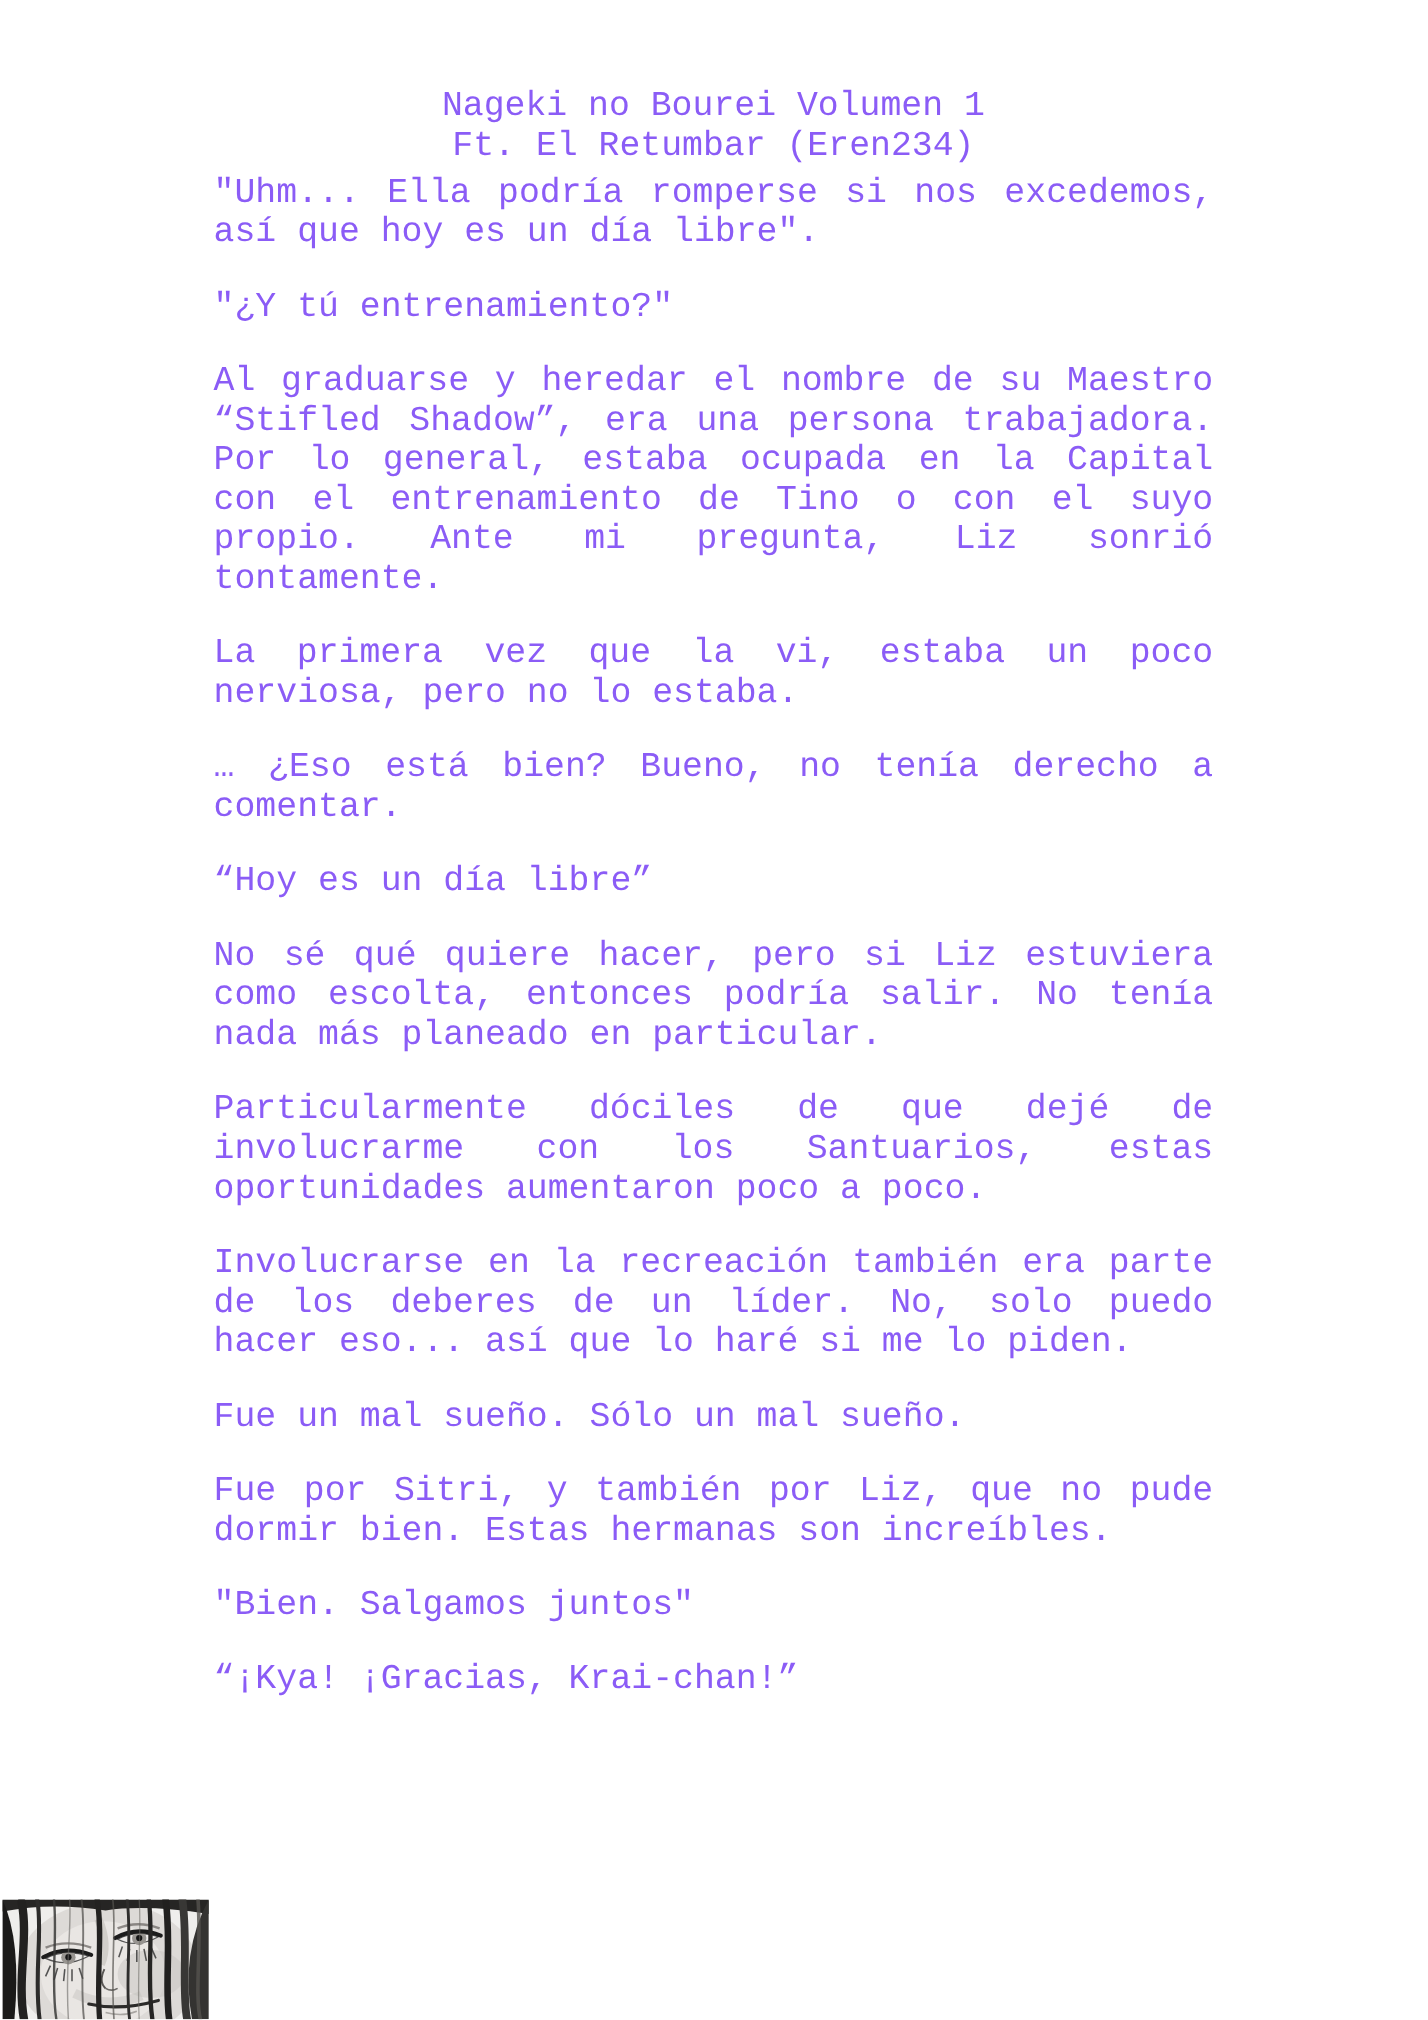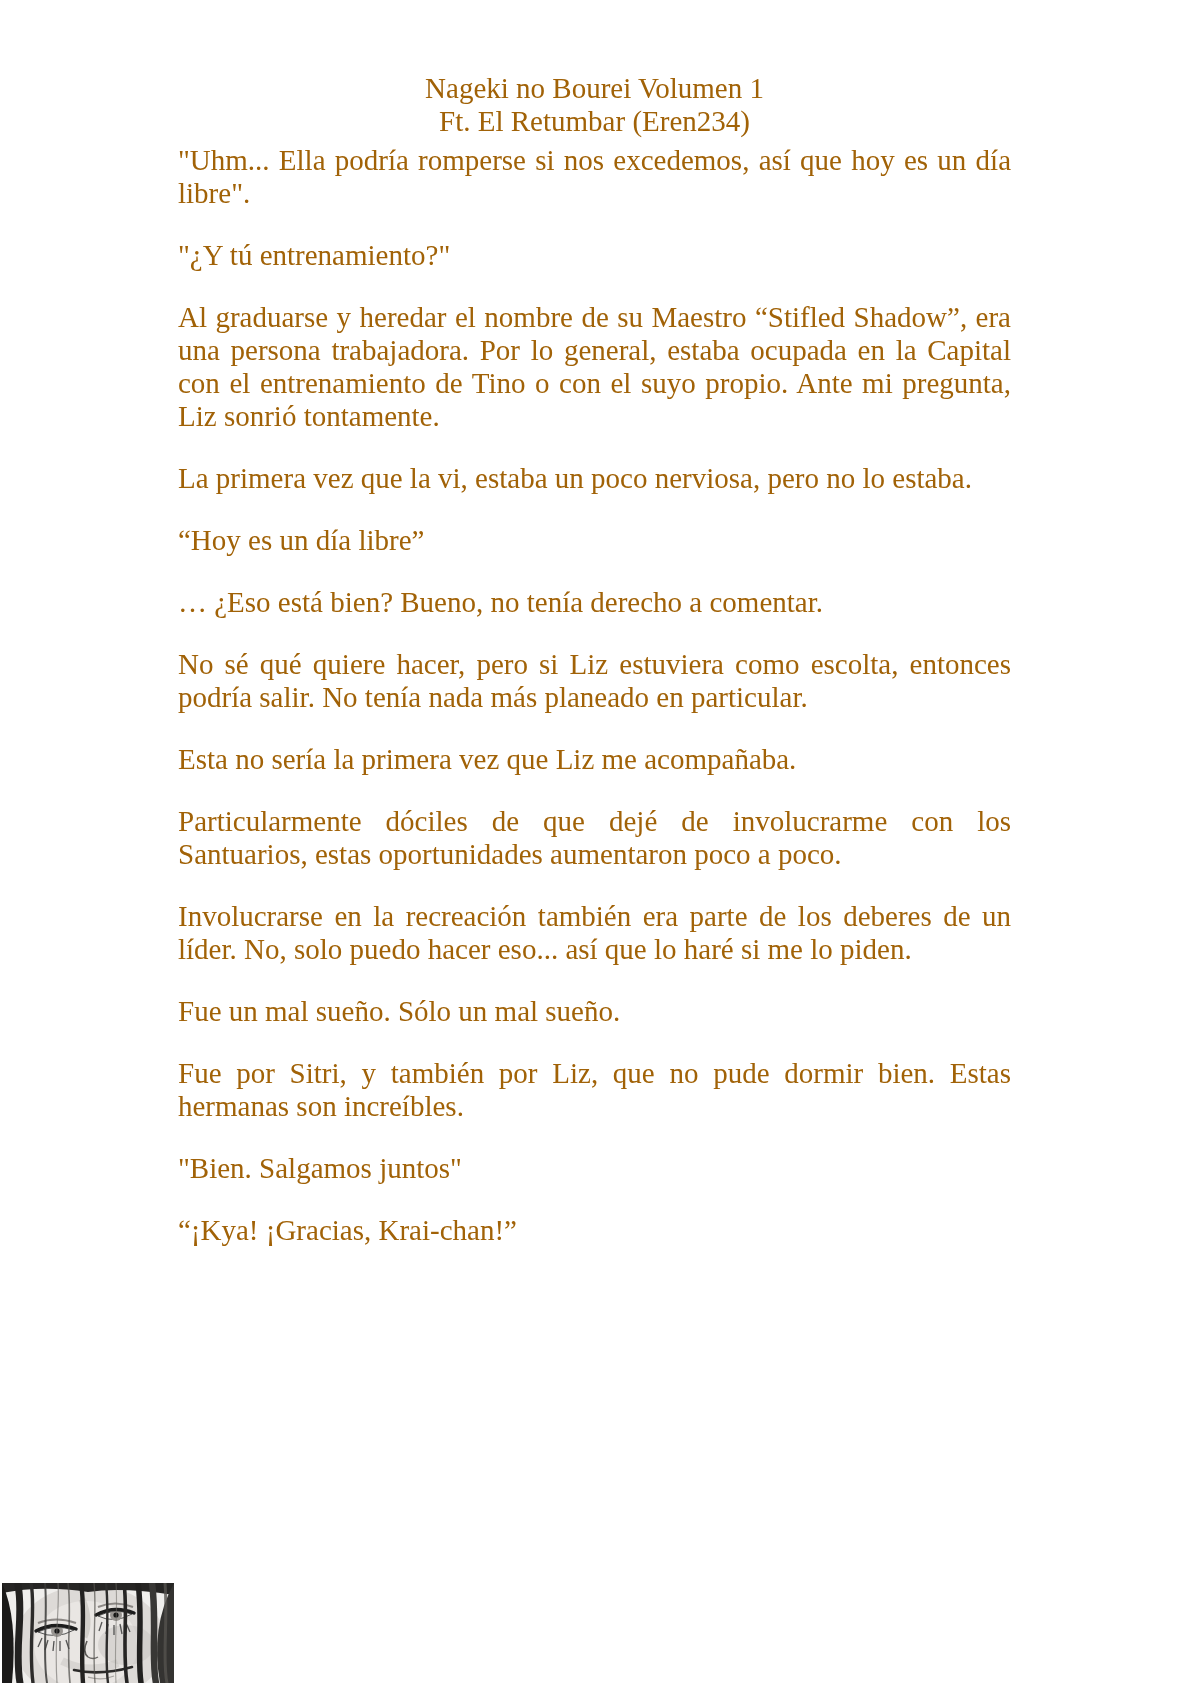--- a/index.html
+++ b/index.html
@@ -6,22 +6,22 @@
     margin: 0;
     padding: 0;
     background: #ffffff;
   }
   .page {
     position: relative;
     width: 1050px;
     height: 1683px;
     background: #ffffff;
     overflow: hidden;
-    font-family: Liberation Serif, serif;
-    color: #a16207;
+    font-family: Liberation Mono, monospace;
+    color: #8b5cf6;
   }
   .content {
     position: absolute;
     left: 178px;
     top: 72px;
     width: 833px;
   }
   .doc-header {
     text-align: center;
     font-size: 29px;
@@ -54,24 +54,23 @@
   <div class="content">
     <div class="doc-header">
       <div>Nageki no Bourei Volumen 1</div>
       <div>Ft. El Retumbar (Eren234)</div>
     </div>
     <div class="doc-body">
       <p>"Uhm... Ella podría romperse si nos excedemos, así que hoy es un día libre".</p>
       <p>"¿Y tú entrenamiento?"</p>
       <p>Al graduarse y heredar el nombre de su Maestro “Stifled Shadow”, era una persona trabajadora. Por lo general, estaba ocupada en la Capital con el entrenamiento de Tino o con el suyo propio. Ante mi pregunta, Liz sonrió tontamente.</p>
       <p>La primera vez que la vi, estaba un poco nerviosa, pero no lo estaba.</p>
+      <p>… ¿Eso está bien? Bueno, no tenía derecho a comentar.</p>
       <p>“Hoy es un día libre”</p>
-      <p>… ¿Eso está bien? Bueno, no tenía derecho a comentar.</p>
       <p>No sé qué quiere hacer, pero si Liz estuviera como escolta, entonces podría salir. No tenía nada más planeado en particular.</p>
-      <p>Esta no sería la primera vez que Liz me acompañaba.</p>
       <p>Particularmente dóciles de que dejé de involucrarme con los Santuarios, estas oportunidades aumentaron poco a poco.</p>
       <p>Involucrarse en la recreación también era parte de los deberes de un líder. No, solo puedo hacer eso... así que lo haré si me lo piden.</p>
       <p>Fue un mal sueño. Sólo un mal sueño.</p>
       <p>Fue por Sitri, y también por Liz, que no pude dormir bien. Estas hermanas son increíbles.</p>
       <p>"Bien. Salgamos juntos"</p>
       <p>“¡Kya! ¡Gracias, Krai-chan!”</p>
     </div>
   </div>
 
   <svg class="footer-illustration" viewBox="0 0 172 100" preserveAspectRatio="none" role="img" aria-label="manga face illustration">

